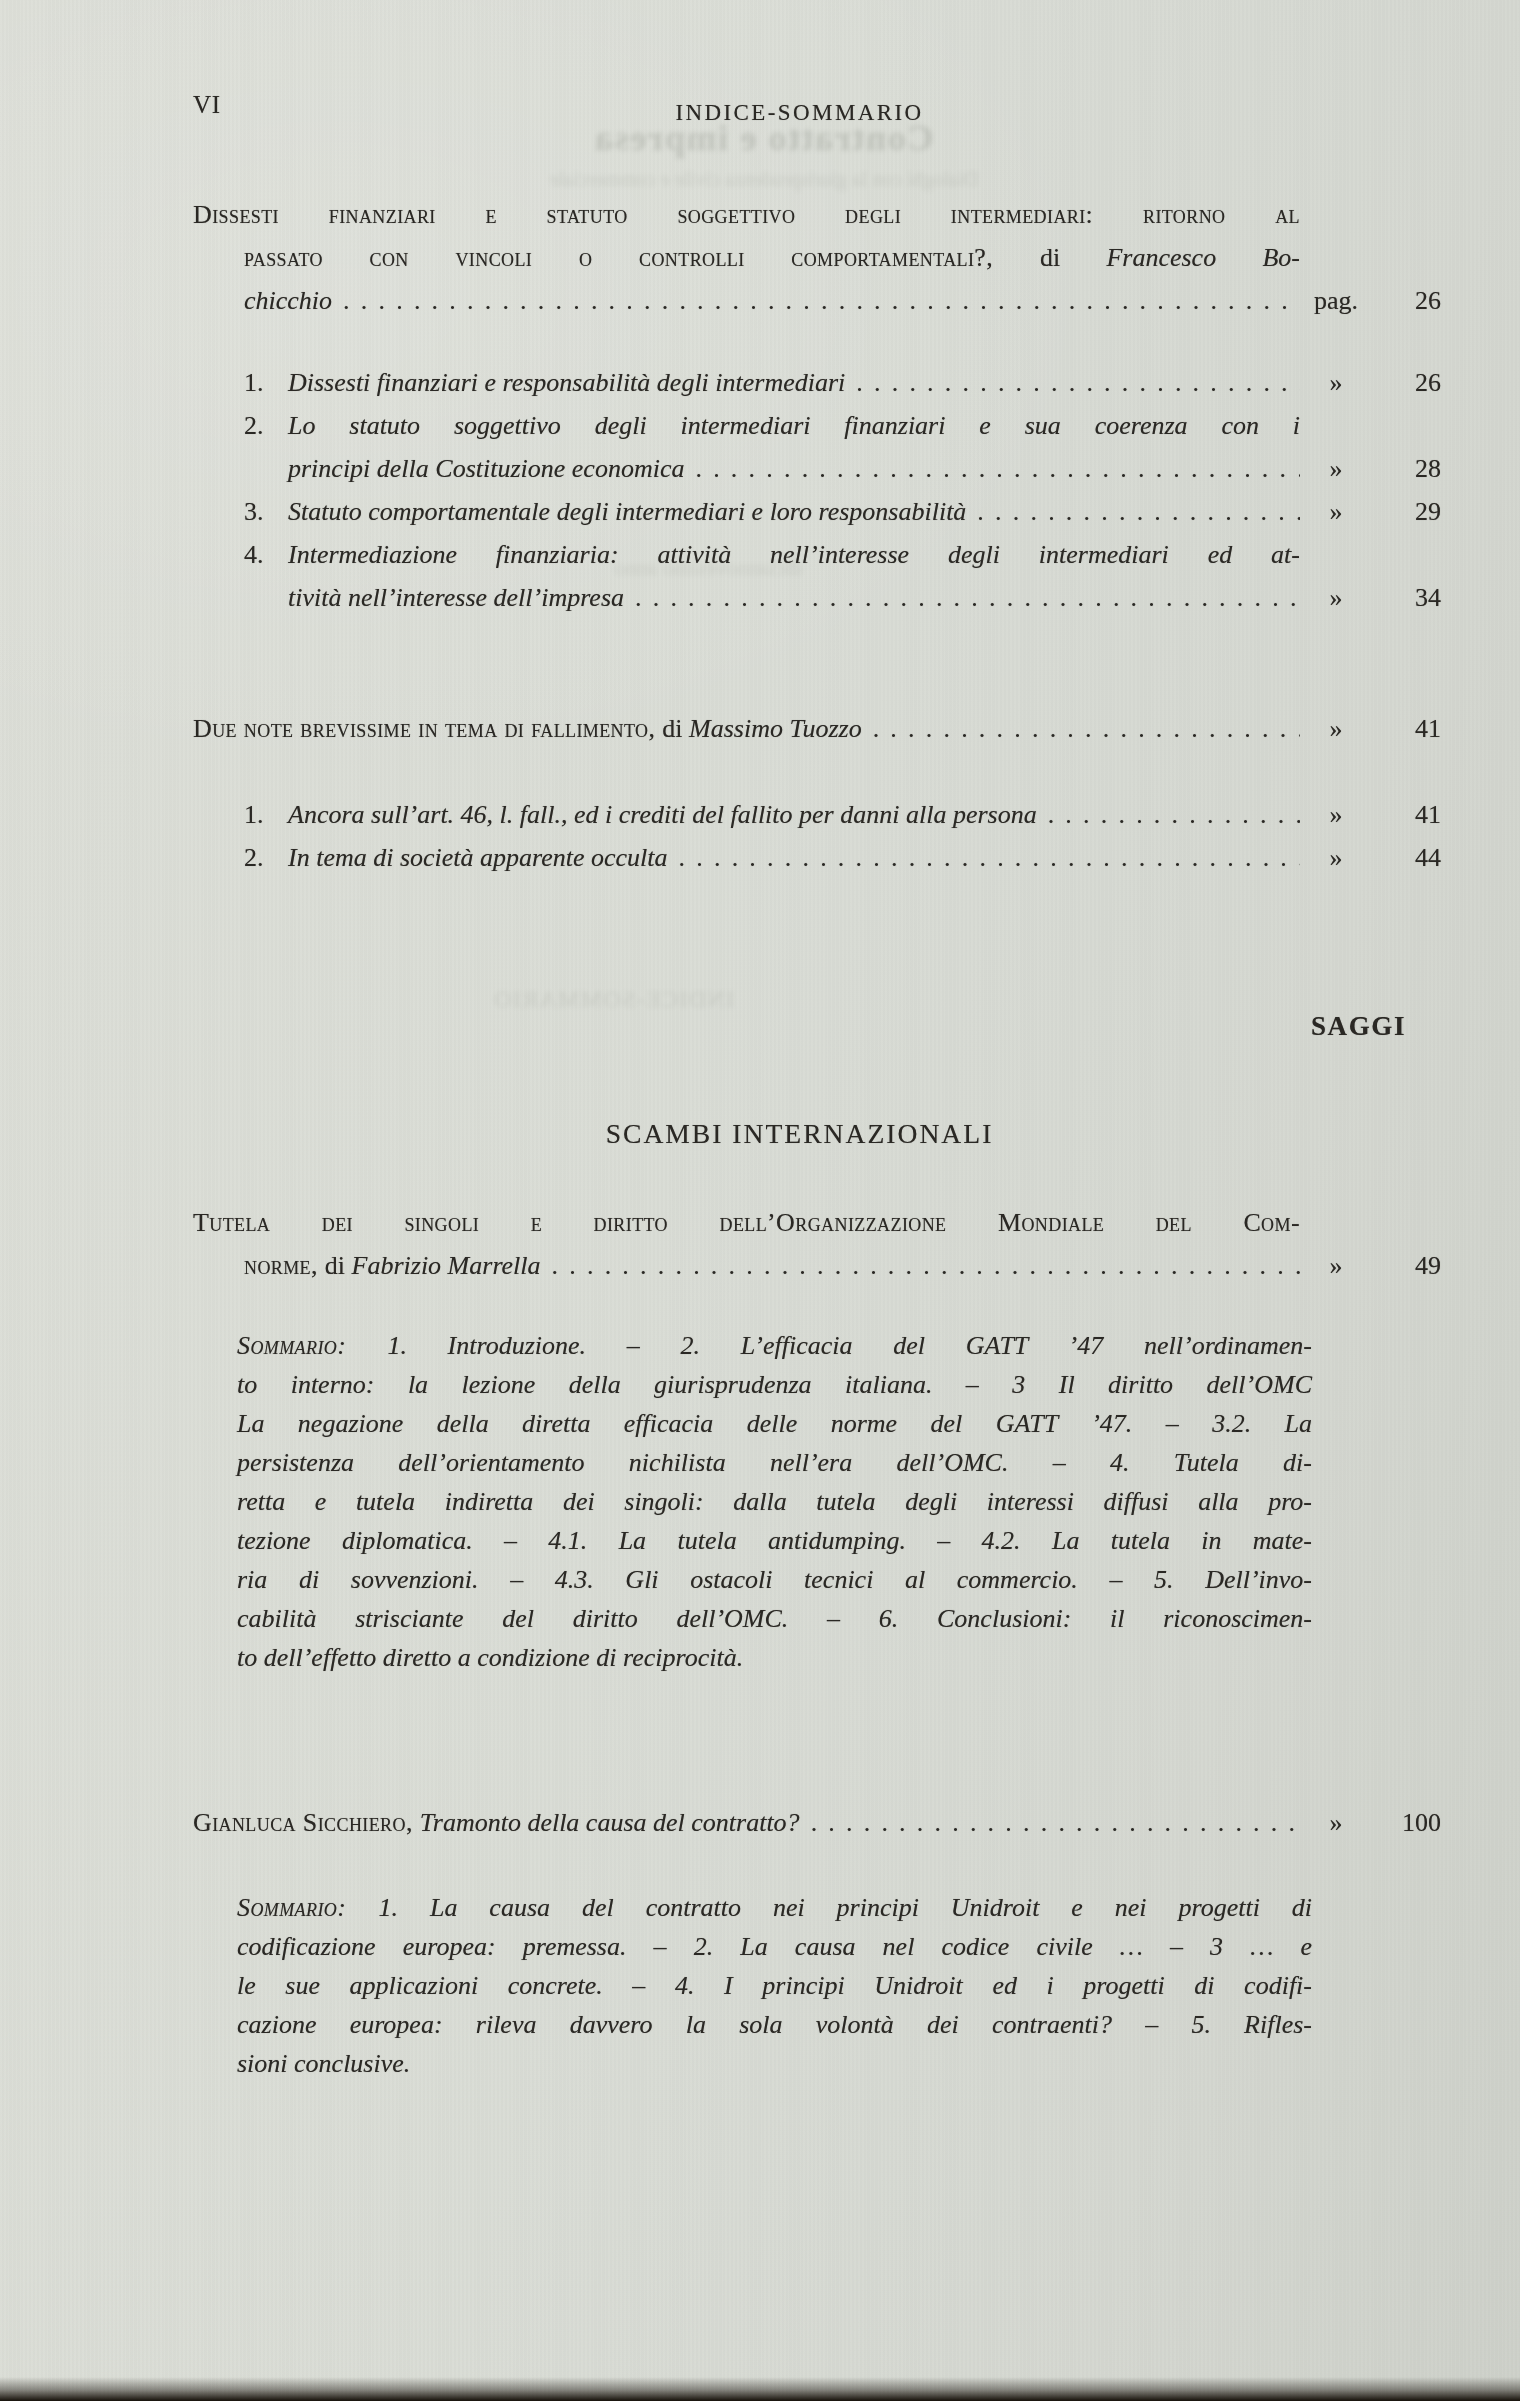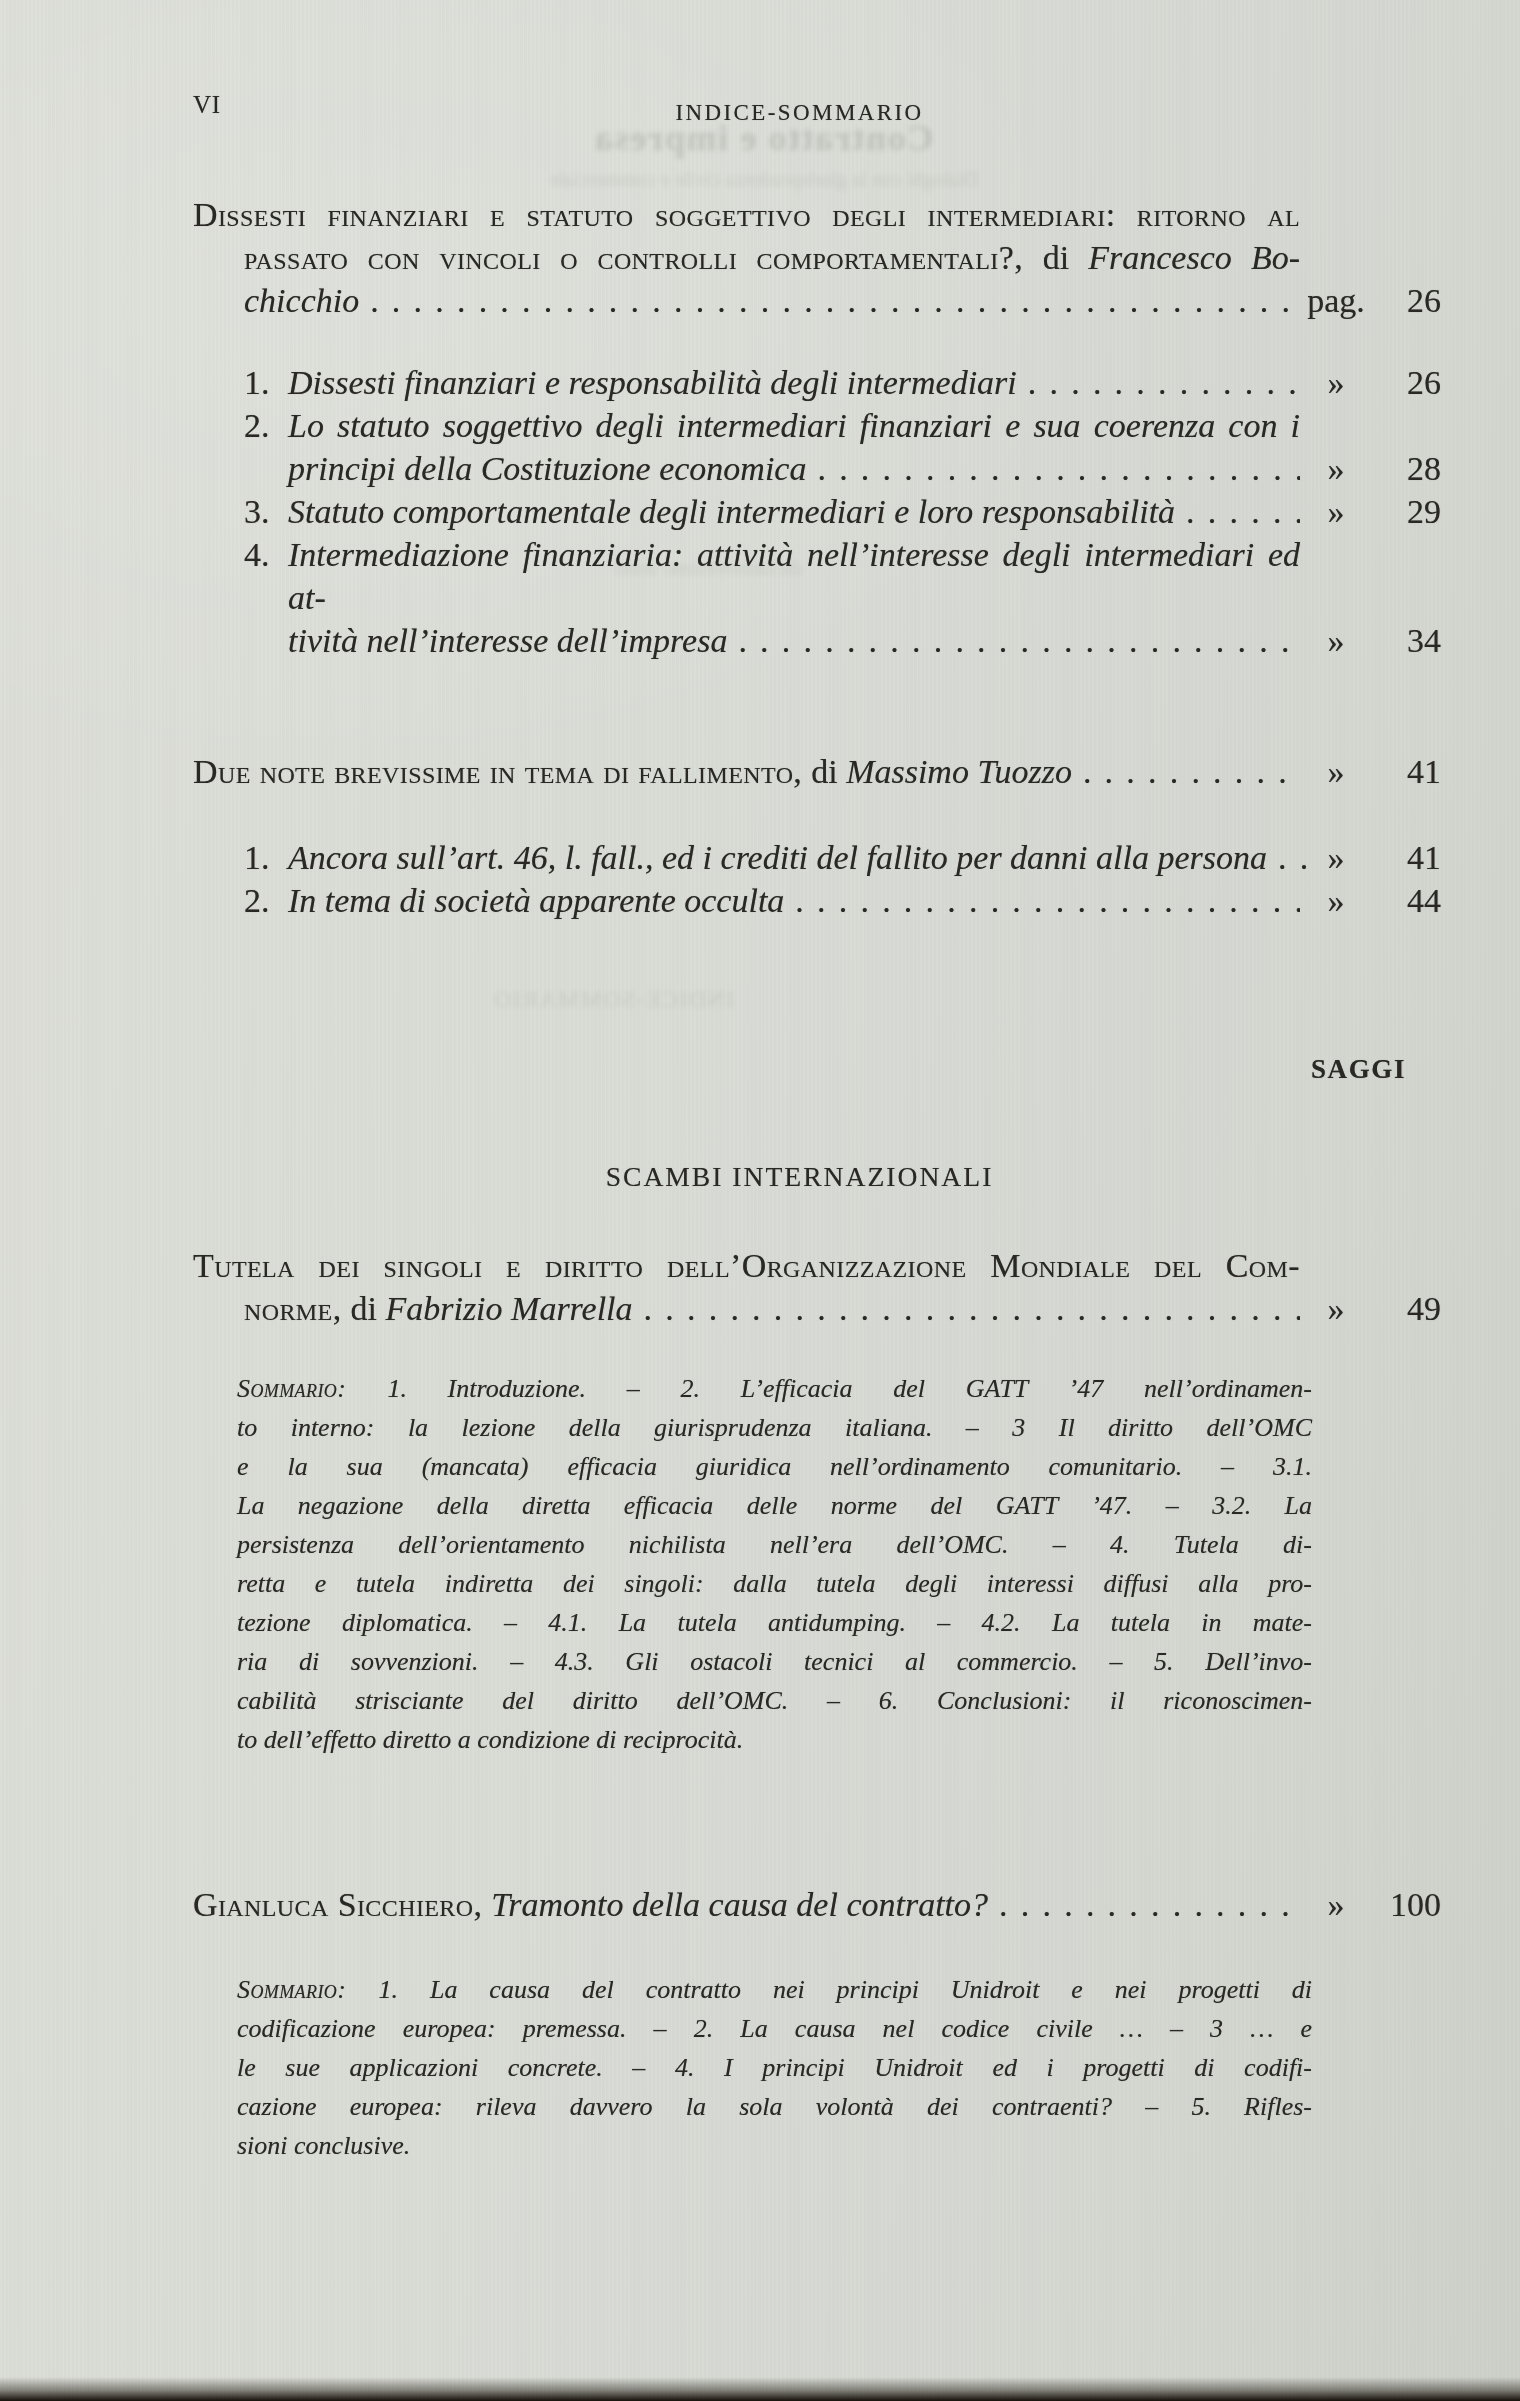--- a/index.html
+++ b/index.html
@@ -21,21 +21,21 @@
   .sheet::after {
     content:""; position:absolute; left:0; right:0; bottom:0; height:23.6px; pointer-events:none;
     background:linear-gradient(to bottom, rgba(26,21,14,0) 0%, rgba(26,21,14,0.45) 55%, #16110a 100%);
   }
   .content { position:absolute; left:193px; top:0; width:1248px; }
 
   .pagehead { position:relative; margin-top:79px; height:35px; font-size:25px; line-height:35px; }
   .folio { position:absolute; left:0; top:8px; letter-spacing:0.8px; }
   .runtitle { position:absolute; left:0; right:35px; top:16px; text-align:center; font-size:23px; letter-spacing:2.4px; }
 
-  .entry { display:flex; align-items:flex-end; font-size:34px; line-height:43px; }
+  .entry { display:flex; align-items:flex-end; font-size:26px; line-height:43px; }
   .entry .body { flex:1 1 auto; min-width:0; }
   .colmark { flex:0 0 72px; text-align:center; }
   .pagenum { flex:0 0 69px; text-align:right; }
 
   .line {}
   .ind { margin-left:51px; }
   .ind2 { margin-left:44px; }
   .just { text-align:justify; text-align-last:justify; }
   .flexline { display:flex; align-items:baseline; }
   .flexline > span { white-space:pre; }
@@ -205,21 +205,20 @@
             <span class="leader"></span>
           </div>
       </div>
       <div class="colmark">»</div>
       <div class="pagenum">49</div>
     </div>
 
     <div class="sommario m-s1">
       <div class="sline just"><span class="sc">Sommario: </span><span>1. Introduzione. – 2. L’efficacia del GATT ’47 nell’ordinamen-</span></div>
       <div class="sline just">to interno: la lezione della giurisprudenza italiana. – 3 Il diritto dell’OMC</div>
-      <div class="sline just">e la sua (mancata) efficacia giuridica nell’ordinamento comunitario. – 3.1.</div>
       <div class="sline just">La negazione della diretta efficacia delle norme del GATT ’47. – 3.2. La</div>
       <div class="sline just">persistenza dell’orientamento nichilista nell’era dell’OMC. – 4. Tutela di-</div>
       <div class="sline just">retta e tutela indiretta dei singoli: dalla tutela degli interessi diffusi alla pro-</div>
       <div class="sline just">tezione diplomatica. – 4.1. La tutela antidumping. – 4.2. La tutela in mate-</div>
       <div class="sline just">ria di sovvenzioni. – 4.3. Gli ostacoli tecnici al commercio. – 5. Dell’invo-</div>
       <div class="sline just">cabilità strisciante del diritto dell’OMC. – 6. Conclusioni: il riconoscimen-</div>
       <div class="sline">to dell’effetto diretto a condizione di reciprocità.</div>
     </div>
 
     <div class="entry m-e4">

